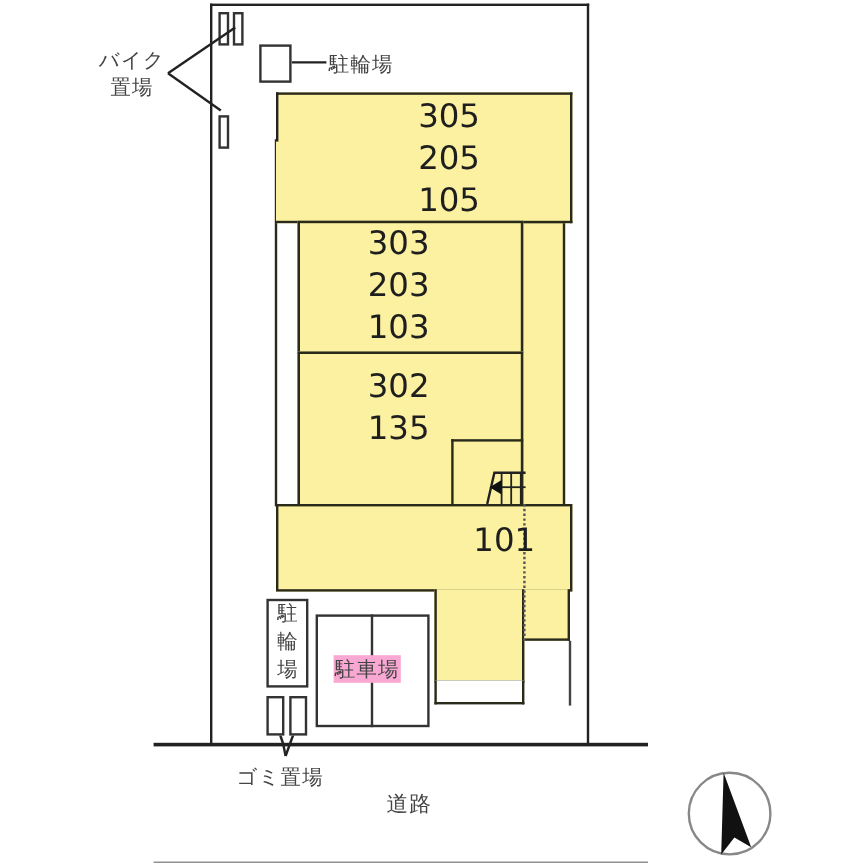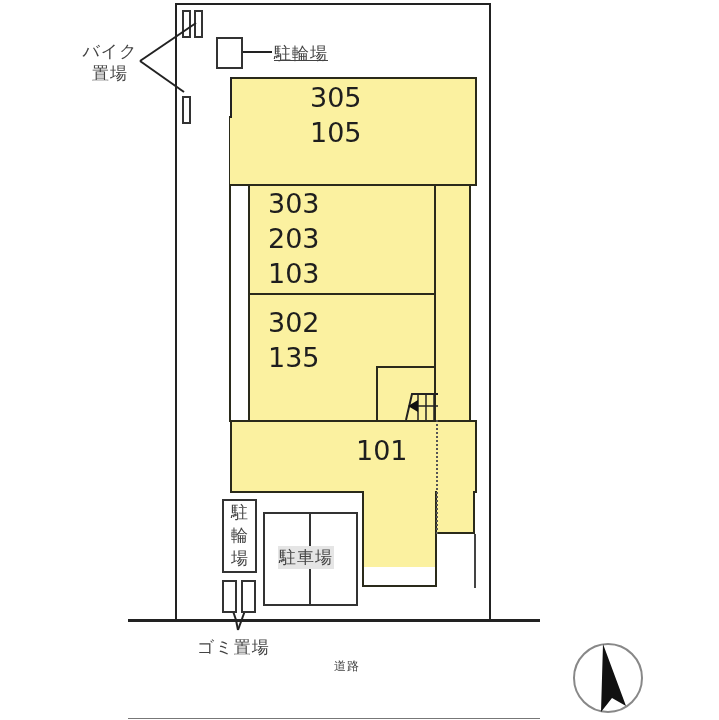--- a/index.html
+++ b/index.html
@@ -3,21 +3,21 @@
 <meta charset="utf-8">
 <style>
   html, body { margin: 0; padding: 0; background: #ffffff; }
   body { width: 719px; height: 720px; position: relative; overflow: hidden;
          font-family: "DejaVu Sans", "Liberation Sans", sans-serif; color: #222; }
   .abs { position: absolute; box-sizing: border-box; }
   .line { position: absolute; background: #222; }
   .yellow { background: #fbf1a0; border: 2px solid #2a2a1a; }
   .white { background: #ffffff; border: 2px solid #2a2a1a; }
   .outlined { border: 2px solid #333; background: #fff; }
-  .unit-label { position: absolute; font-size: 27px; line-height: 35px; text-align: left;
+  .unit-label { position: absolute; font-size: 27px; line-height: 35px; text-align: right;
                 font-family: "DejaVu Sans", "Liberation Sans", sans-serif; color: #1e1e1e; }
   .unit-label div { display: block; }
   .jp { position: absolute; font-size: 17px; color: #444; letter-spacing: 1px; }
   svg { position: absolute; overflow: visible; }
 </style>
 </head>
 <body>
 
 <div class="line" style="left:175px; top:3px; width:316px; height:2px;"></div>
 <div class="line" style="left:175px; top:3px; width:2px; height:617px;"></div>
@@ -38,31 +38,32 @@
   <line x1="247" y1="605" x2="238" y2="630" stroke="#222" stroke-width="2"></line>
   <line x1="236" y1="620" x2="238" y2="630" stroke="#222" stroke-width="2"></line>
 </svg>
 
 <div class="jp" style="left:80px; top:40px; line-height:22px; text-align:center; width:60px;">
   <div>バイク</div>
   <div>置場</div>
 </div>
 
 <div class="abs outlined" style="left:216px; top:37px; width:27px; height:32px;"></div>
-<div class="jp" style="left:274px; top:42px;text-decoration:underline;">駐輪場</div>
+<div class="jp" style="left:274px; top:42px;">駐輪場</div>
 
 <div class="abs white" style="left:229px; top:116px; width:21px; height:306px;"></div>
 
 <div class="abs yellow" style="left:434px; top:184px; width:37px; height:240px;"></div>
 
 <div class="abs yellow" style="left:230px; top:77px; width:247px; height:109px; border-left:none;">
 </div>
 <div class="line" style="left:230px; top:77px; width:2px; height:41px;"></div>
 <div class="unit-label" style="left:310px; top:80px; width:90px;">
   <div>305</div>
+  <div>205</div>
   <div>105</div>
 </div>
 
 <div class="abs yellow" style="left:248px; top:184px; width:188px; height:111px;"></div>
 <div class="unit-label" style="left:268px; top:186px; width:90px;">
   <div>303</div>
   <div>203</div>
   <div>103</div>
 </div>
 
@@ -95,24 +96,24 @@
 
 <div class="abs outlined" style="left:222px; top:499px; width:35px; height:74px;"></div>
 <div class="jp" style="left:228px; top:501px; width:24px; line-height:23px; text-align:center; font-size:17px;">
   <div>駐</div>
   <div>輪</div>
   <div>場</div>
 </div>
 
 <div class="abs outlined" style="left:263px; top:512px; width:95px; height:94px;"></div>
 <div class="line" style="left:309px; top:512px; width:2px; height:94px; background:#333;"></div>
-<div class="jp" style="left:278px; top:546px; background:#e5e5e5; padding:0 1px;">駐車場</div>
+<div class="jp" style="left:278px; top:546px; background:#f9a8d4; padding:0 1px;">駐車場</div>
 
 <div class="abs outlined" style="left:222px; top:580px; width:15px; height:33px;"></div>
 <div class="abs outlined" style="left:241px; top:580px; width:15px; height:33px;"></div>
 <div class="jp" style="left:197px; top:636px;text-align:right;">ゴミ置場</div>
 
-<div class="jp" style="left:334px; top:658px; font-size:12px;">道路</div>
+<div class="jp" style="left:322px; top:658px; font-size:18px;">道路</div>
 
 <svg style="left:570px; top:640px;" width="76" height="76">
   <circle cx="38" cy="38" r="34" fill="none" stroke="#888" stroke-width="2"></circle>
   <polygon points="33,4 56,66 42,58 31,72" fill="#111"></polygon>
 </svg>
 
 </body></html>

